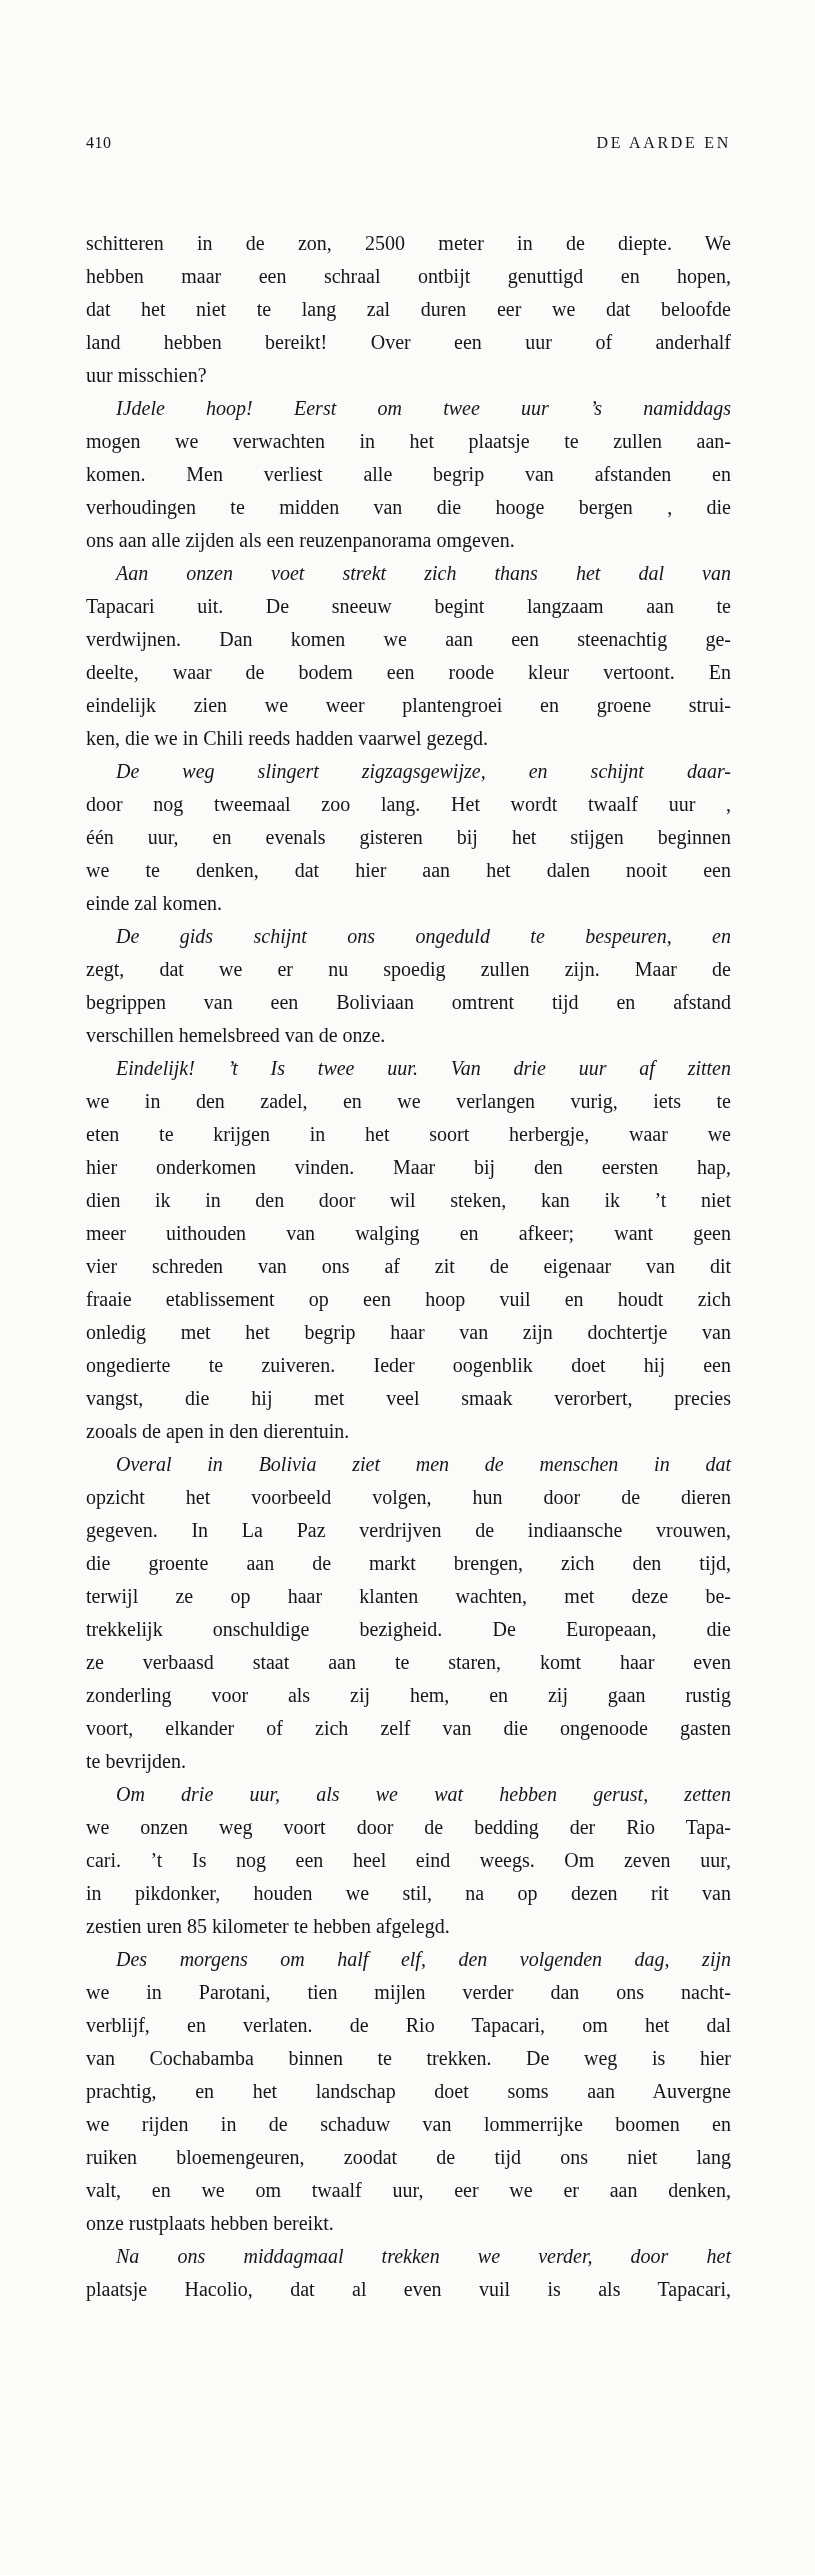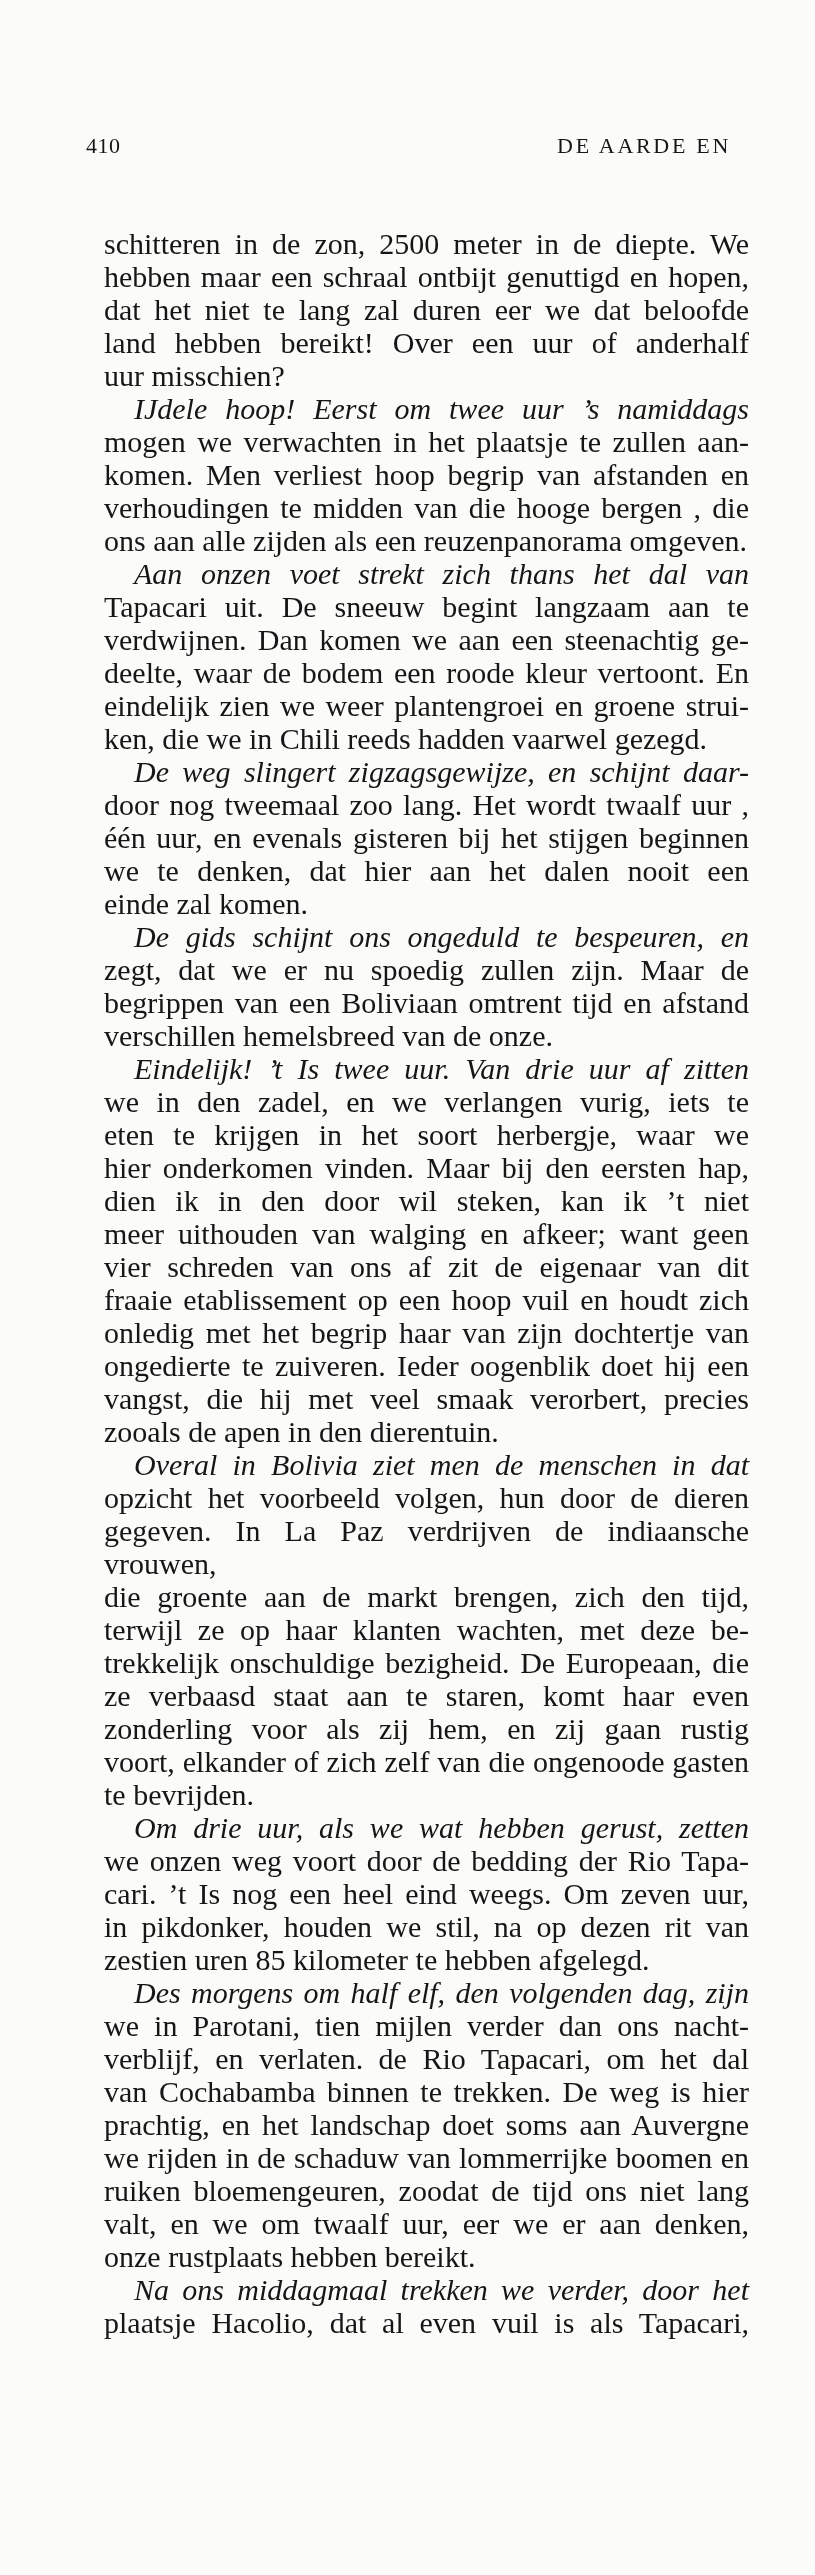--- a/index.html
+++ b/index.html
@@ -19,31 +19,31 @@
     overflow: hidden;
   }
   .page-header {
     position: absolute;
     top: 135px;
     left: 86px;
     width: 645px;
     display: flex;
     justify-content: space-between;
     align-items: baseline;
-    font-size: 22px;
+    font-size: 16px;
     line-height: 1;
   }
   .page-number { letter-spacing: 0.5px; }
   .running-title { letter-spacing: 2.7px; text-align: right; }
   .page-body {
     position: absolute;
     top: 227px;
-    left: 104px;
+    left: 86px;
     width: 645px;
-    font-size: 30px;
+    font-size: 20px;
     line-height: 33px;
   }
   .paragraph { margin: 0; }
   .line {
     text-align: justify;
     text-align-last: justify;
     -moz-text-align-last: justify;
     white-space: normal;
   }
   .line.last {
@@ -64,21 +64,21 @@
       <div class="paragraph">
         <div class="line">schitteren in de zon, 2500 meter in de diepte. We</div>
         <div class="line">hebben maar een schraal ontbijt genuttigd en hopen,</div>
         <div class="line">dat het niet te lang zal duren eer we dat beloofde</div>
         <div class="line">land hebben bereikt! Over een uur of anderhalf</div>
         <div class="line last">uur misschien?</div>
       </div>
       <div class="paragraph">
         <div class="line indent">IJdele hoop! Eerst om twee uur ’s namiddags</div>
         <div class="line">mogen we verwachten in het plaatsje te zullen aan-</div>
-        <div class="line">komen. Men verliest hoop begrip van afstanden en</div>
+        <div class="line">komen. Men verliest alle begrip van afstanden en</div>
         <div class="line">verhoudingen te midden van die hooge bergen , die</div>
         <div class="line last">ons aan alle zijden als een reuzenpanorama omgeven.</div>
       </div>
       <div class="paragraph">
         <div class="line indent">Aan onzen voet strekt zich thans het dal van</div>
         <div class="line">Tapacari uit. De sneeuw begint langzaam aan te</div>
         <div class="line">verdwijnen. Dan komen we aan een steenachtig ge-</div>
         <div class="line">deelte, waar de bodem een roode kleur vertoont. En</div>
         <div class="line">eindelijk zien we weer plantengroei en groene strui-</div>
         <div class="line last">ken, die we in Chili reeds hadden vaarwel gezegd.</div>

